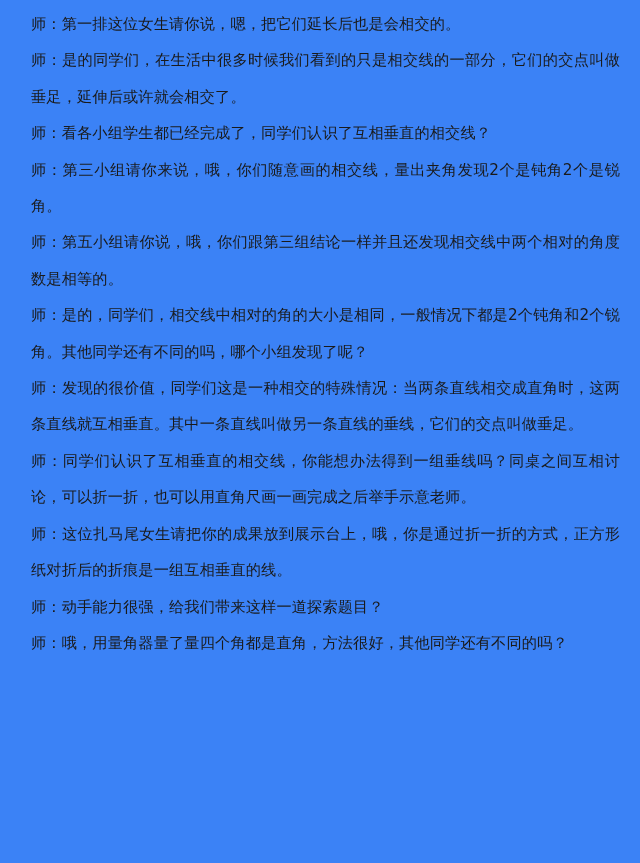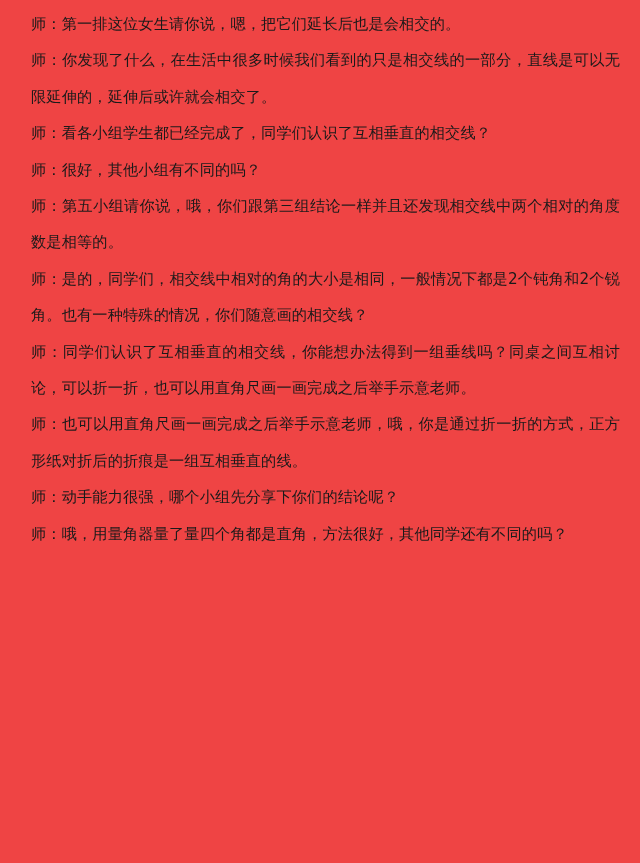--- a/index.html
+++ b/index.html
@@ -34,24 +34,25 @@
     white-space: normal;
     word-break: break-all;
     margin: 0;
   }
   
   .line:last-child { text-align: left; }
 </style>
 </head>
 <body>
 
-<div id="transcript" style="background: #ef4444; color: rgb(26, 26, 26);">
+<div id="transcript" style="background: #3b82f6; color: rgb(26, 26, 26);">
     <p class="line">师：第一排这位女生请你说，嗯，把它们延长后也是会相交的。</p>
-    <p class="line">师：你发现了什么，在生活中很多时候我们看到的只是相交线的一部分，直线是可以无限延伸的，延伸后或许就会相交了。</p>
+    <p class="line">师：是的同学们，在生活中很多时候我们看到的只是相交线的一部分，它们的交点叫做垂足，延伸后或许就会相交了。</p>
     <p class="line">师：看各小组学生都已经完成了，同学们认识了互相垂直的相交线？</p>
-    <p class="line">师：很好，其他小组有不同的吗？</p>
+    <p class="line">师：第三小组请你来说，哦，你们随意画的相交线，量出夹角发现2个是钝角2个是锐角。</p>
     <p class="line">师：第五小组请你说，哦，你们跟第三组结论一样并且还发现相交线中两个相对的角度数是相等的。</p>
-    <p class="line">师：是的，同学们，相交线中相对的角的大小是相同，一般情况下都是2个钝角和2个锐角。也有一种特殊的情况，你们随意画的相交线？</p>
+    <p class="line">师：是的，同学们，相交线中相对的角的大小是相同，一般情况下都是2个钝角和2个锐角。其他同学还有不同的吗，哪个小组发现了呢？</p>
+    <p class="line">师：发现的很价值，同学们这是一种相交的特殊情况：当两条直线相交成直角时，这两条直线就互相垂直。其中一条直线叫做另一条直线的垂线，它们的交点叫做垂足。</p>
     <p class="line">师：同学们认识了互相垂直的相交线，你能想办法得到一组垂线吗？同桌之间互相讨论，可以折一折，也可以用直角尺画一画完成之后举手示意老师。</p>
-    <p class="line">师：也可以用直角尺画一画完成之后举手示意老师，哦，你是通过折一折的方式，正方形纸对折后的折痕是一组互相垂直的线。</p>
-    <p class="line">师：动手能力很强，哪个小组先分享下你们的结论呢？</p>
+    <p class="line">师：这位扎马尾女生请把你的成果放到展示台上，哦，你是通过折一折的方式，正方形纸对折后的折痕是一组互相垂直的线。</p>
+    <p class="line">师：动手能力很强，给我们带来这样一道探索题目？</p>
     <p class="line">师：哦，用量角器量了量四个角都是直角，方法很好，其他同学还有不同的吗？</p>
   </div>
 
 </body></html>

